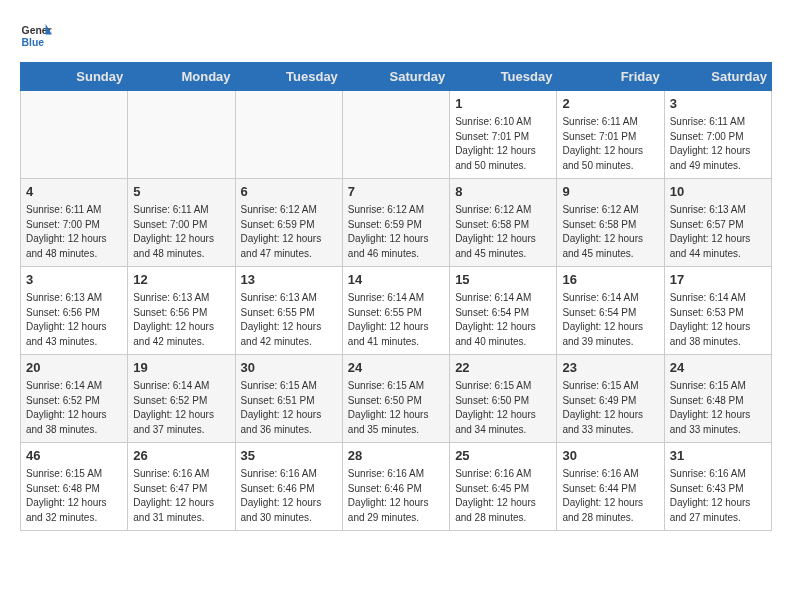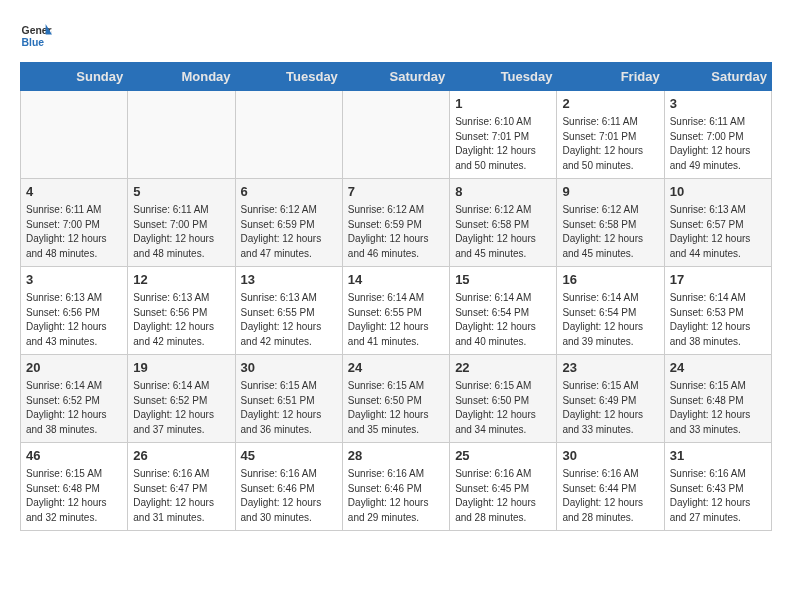--- a/index.html
+++ b/index.html
@@ -304,21 +304,21 @@
 and 32 minutes.</div>
         </td>
         <td>
           <div class="day-num">26</div>
           <div class="day-info" style="white-space: pre-line;">Sunrise: 6:16 AM
 Sunset: 6:47 PM
 Daylight: 12 hours
 and 31 minutes.</div>
         </td>
         <td>
-          <div class="day-num">45</div>
+          <div class="day-num">35</div>
           <div class="day-info" style="white-space: pre-line;">Sunrise: 6:16 AM
 Sunset: 6:46 PM
 Daylight: 12 hours
 and 30 minutes.</div>
         </td>
         <td>
           <div class="day-num">28</div>
           <div class="day-info" style="white-space: pre-line;">Sunrise: 6:16 AM
 Sunset: 6:46 PM
 Daylight: 12 hours

